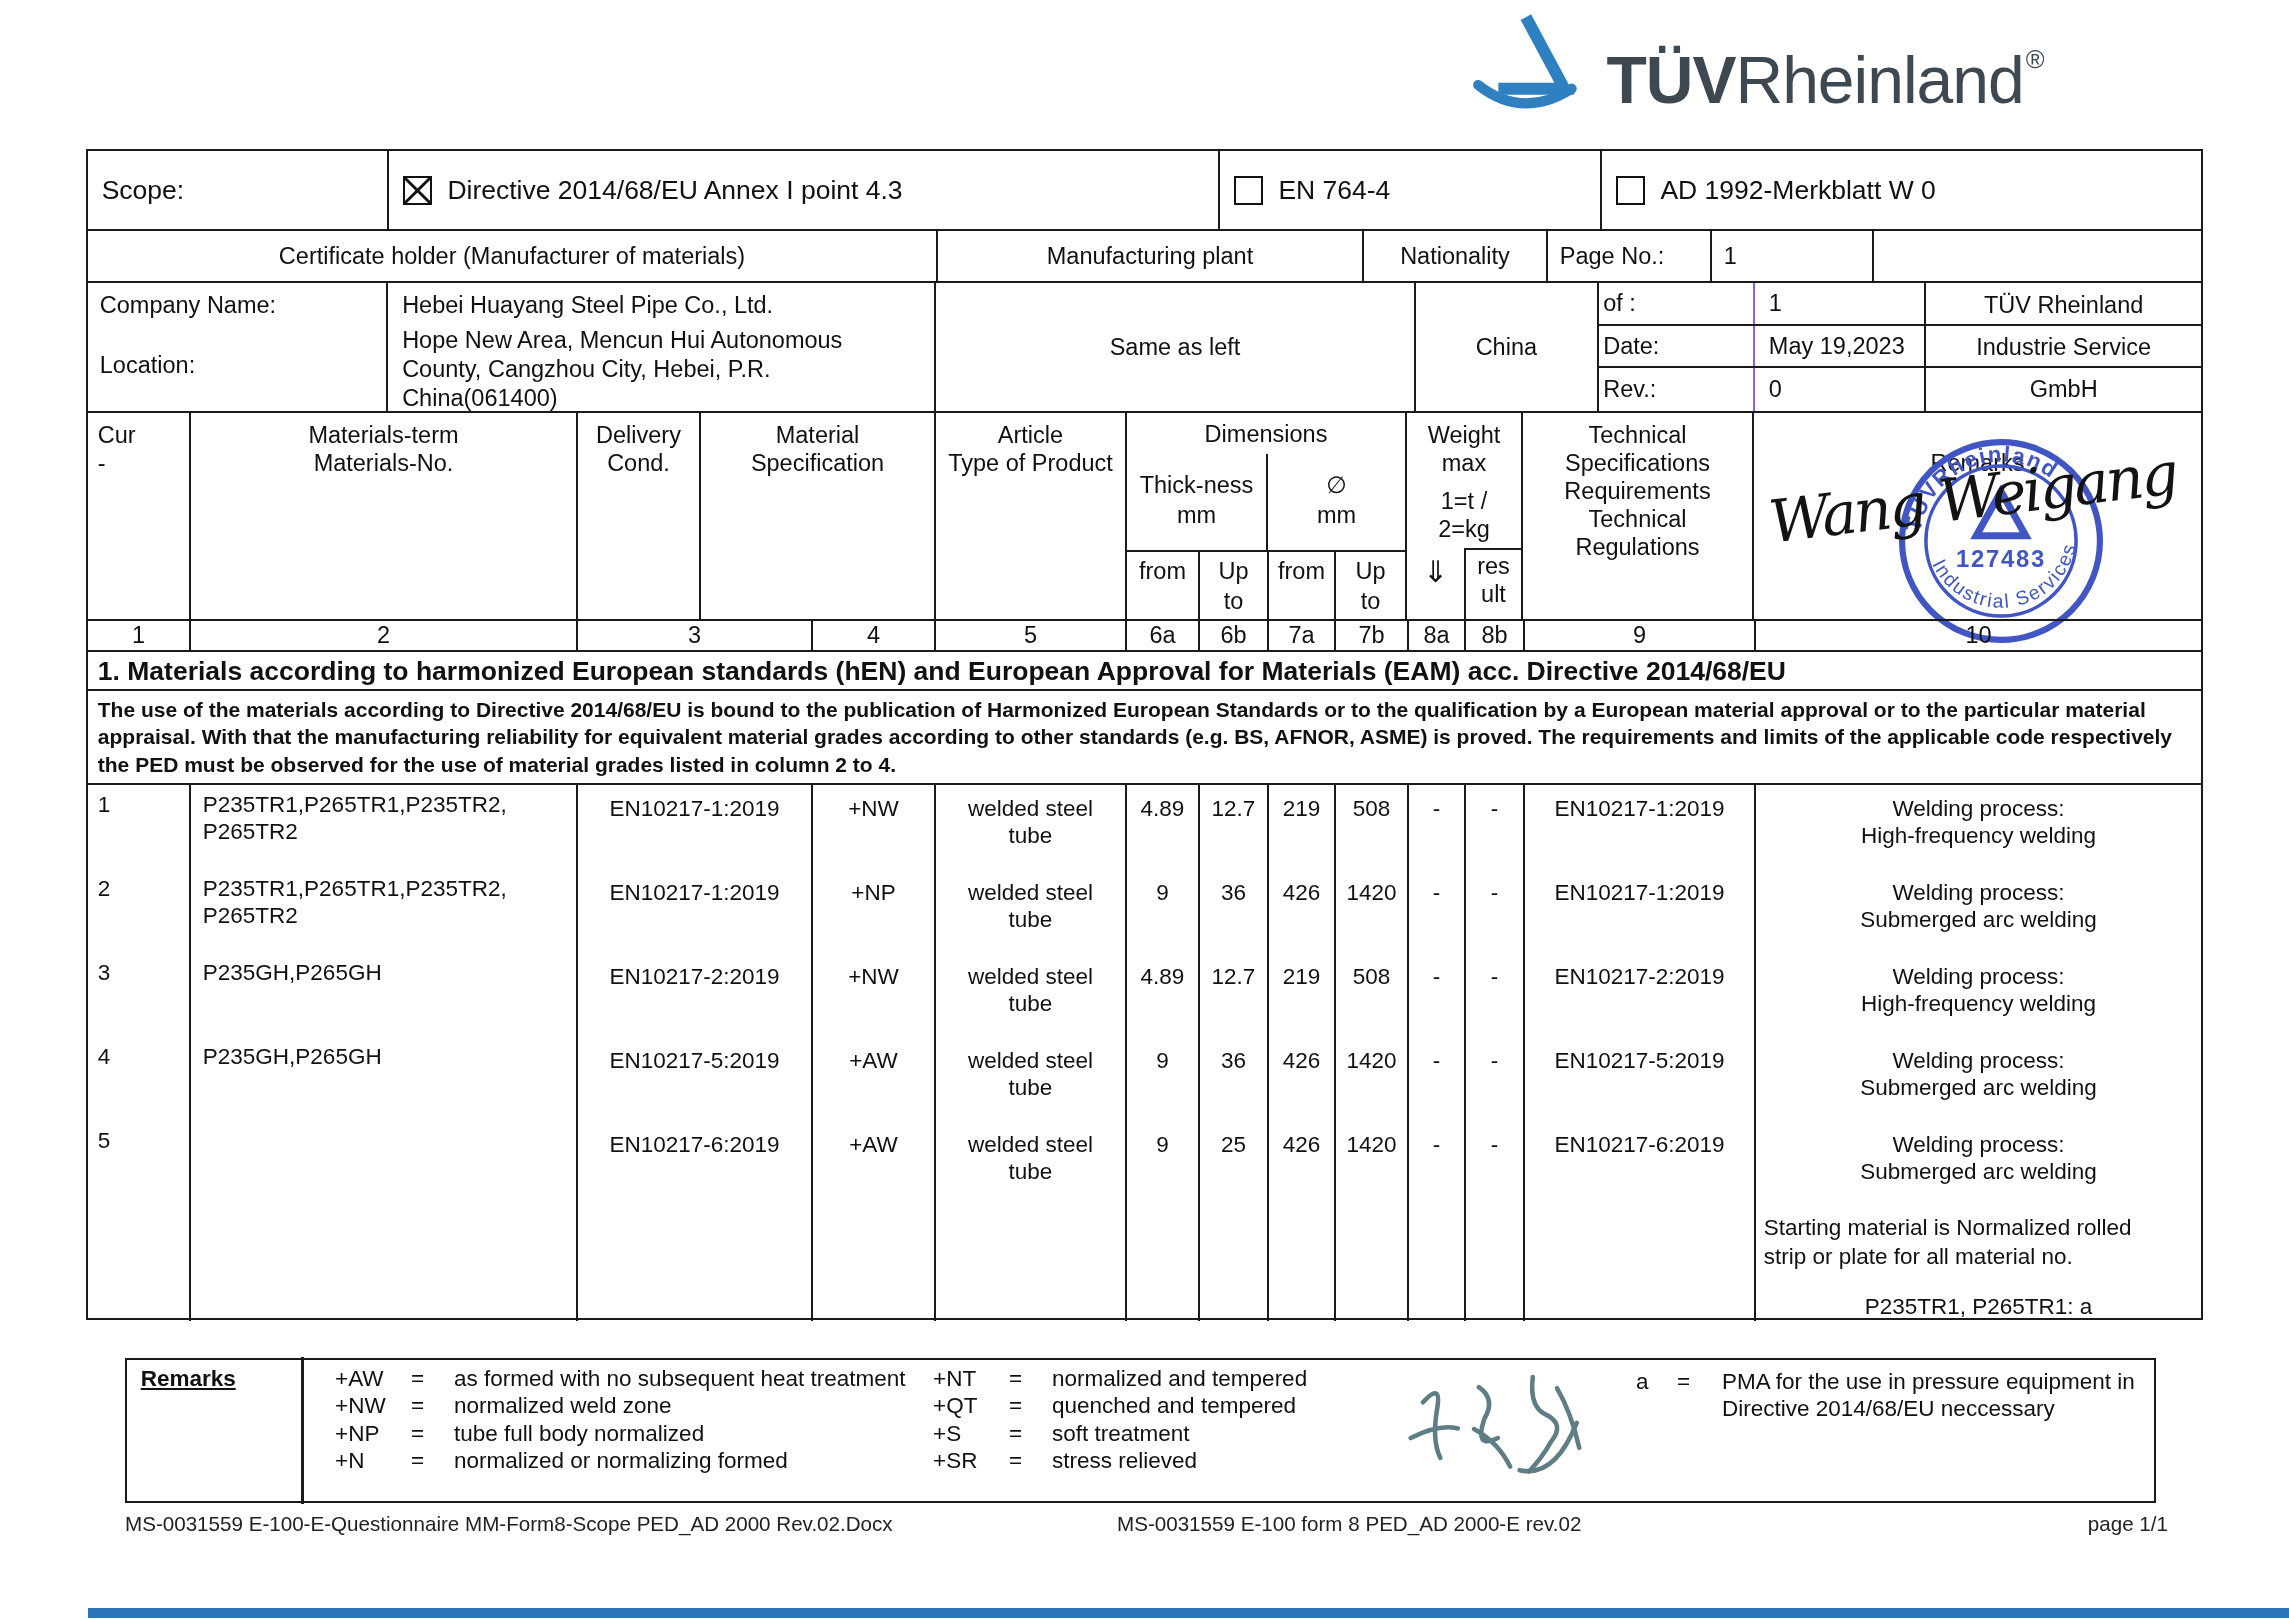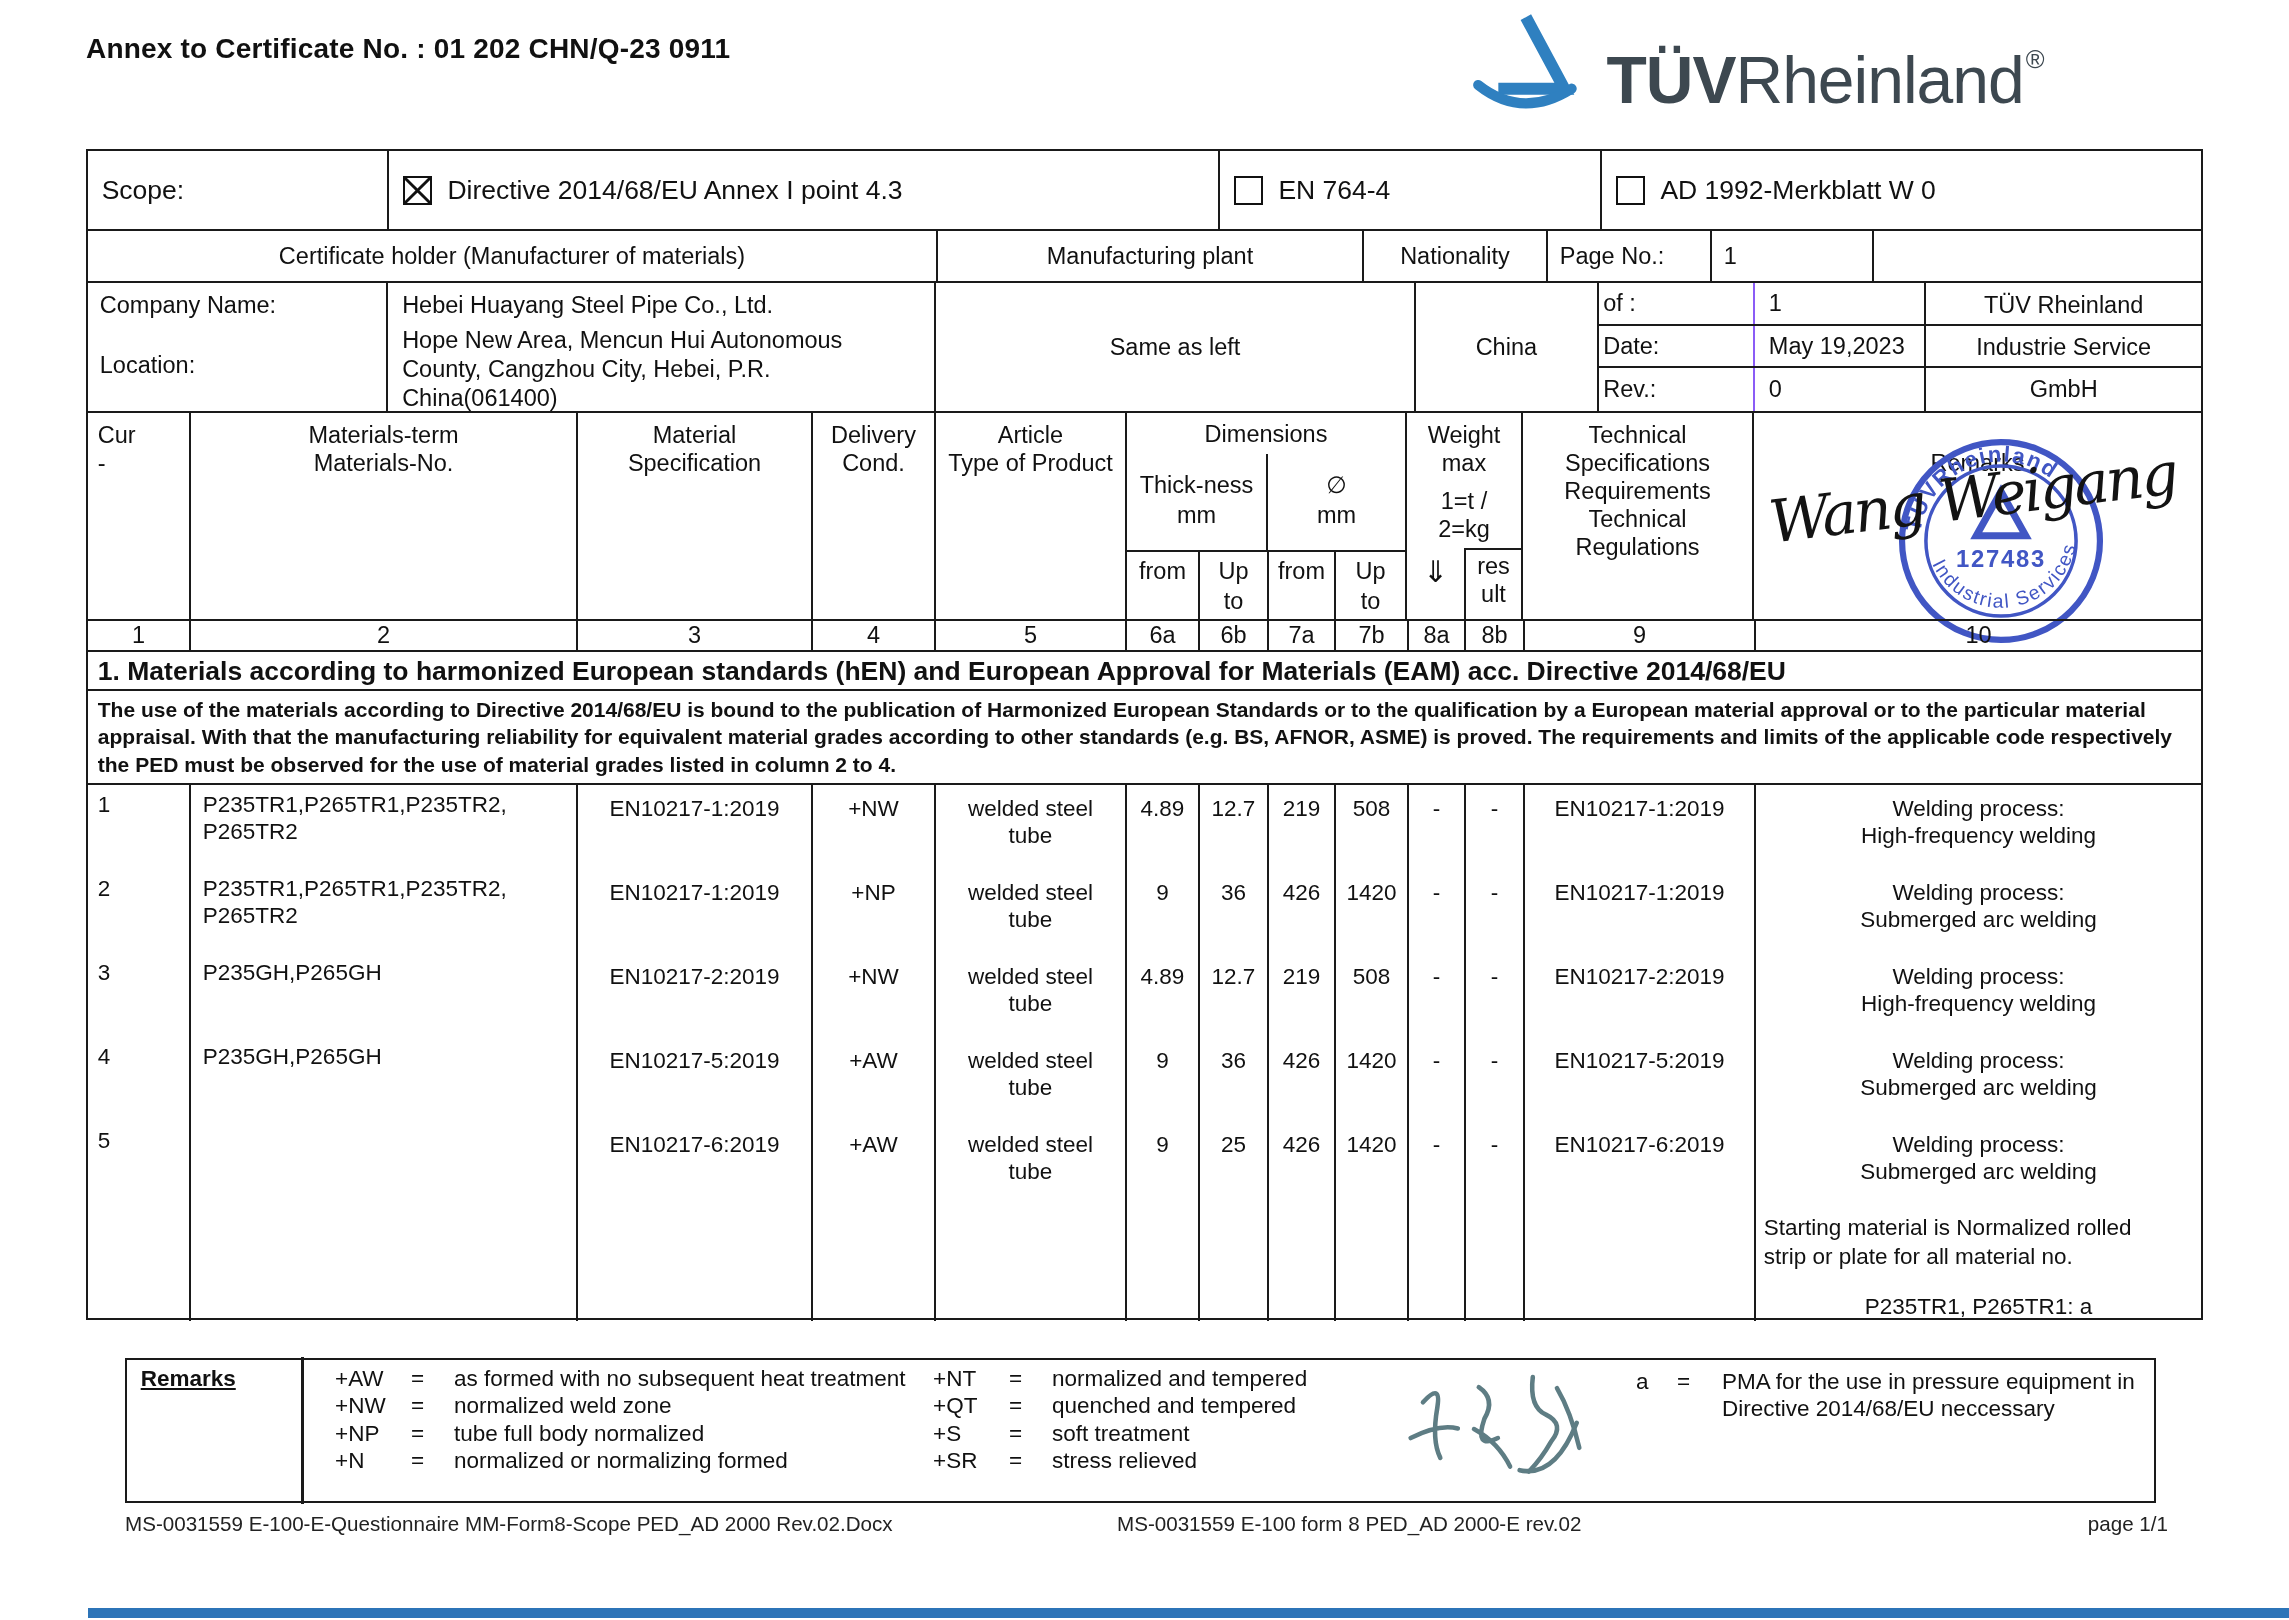--- a/index.html
+++ b/index.html
@@ -122,21 +122,20 @@
   .f-left{position:absolute;left:125px;top:0}
   .f-center{position:absolute;left:1117px;top:0}
   .f-right{position:absolute;right:122px;top:0}
   .bluebar{position:absolute;left:88px;top:1608px;width:2201px;height:9.8px;background:#2c74b8}
 </style>
 </head>
 <body>
 
 <div class="sheet">
 
-  <div class="annex-title">Annex to Certificate No. : 01 202 CHN/Q-23 0911</div>
 
   <div class="logo">
     <svg class="logo-tri" viewBox="0 0 120 120">
       <path d="M62,10 L104,88 L32,88" fill="none" stroke="#2f80c0" stroke-width="13" stroke-linejoin="miter"></path>
       <path d="M10,84 Q58,122 112,88" fill="none" stroke="#2f80c0" stroke-width="11" stroke-linecap="round"></path>
     </svg>
     <div class="logo-text">
       <span class="lt-tuv">TÜV</span><span class="lt-rh">Rheinland</span><span class="lt-reg">®</span>
     </div>
   </div>
@@ -204,24 +203,24 @@
 Industrie Service
 GmbH</div>
       </div>
     </div>
 
     <div class="band hdr-band">
       <div class="hcell w1 hc-cur">Cur
 -</div>
       <div class="hcell w2">Materials-term
 Materials-No.</div>
+      <div class="hcell w4">Delivery
+Cond.</div>
       <div class="hcell w3">Material
 Specification</div>
-      <div class="hcell w4">Delivery
-Cond.</div>
       <div class="hcell w5">Article
 Type of Product</div>
       <div class="dimgroup">
         <div class="dims-title">Dimensions</div>
         <div class="dims-mid">
           <div class="dm dm-t">Thick-ness
 mm</div>
           <div class="dm dm-d">∅
 mm</div>
         </div>

